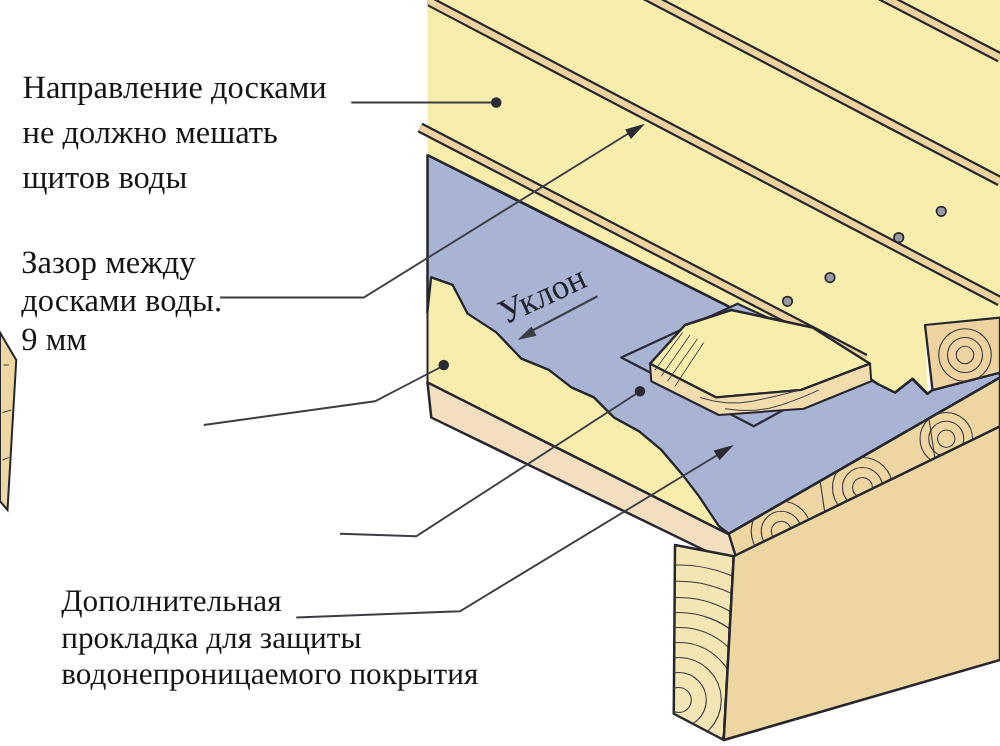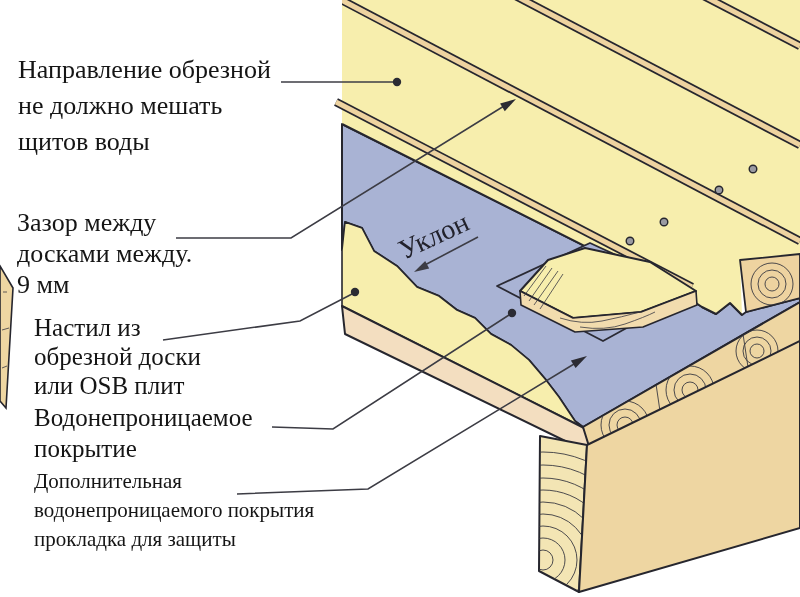--- a/index.html
+++ b/index.html
@@ -7,24 +7,24 @@
     position:relative;width:800px;height:597px;background:#ffffff;overflow:hidden;
     font-family:"Liberation Serif","DejaVu Serif",serif;
   }
   .diagram-svg{position:absolute;left:0;top:0;width:800px;height:597px;}
   .callout{
     position:absolute;color:#151515;font-size:26px;line-height:33px;
     white-space:nowrap;letter-spacing:0px;
   }
   .callout span{display:block;}
   .c1{left:18px;top:52px;line-height:36px;}
-  .c2{left:17px;top:207px;line-height:31px;font-family:Liberation Serif, serif;}
+  .c2{left:17px;top:194px;line-height:31px;font-family:Liberation Serif, serif;}
   .c3{left:34px;top:313px;font-size:25px;line-height:29px;}
   .c4{left:34px;top:402px;font-size:25px;line-height:31px;}
-  .c5{left:34px;top:467px;font-size:21px;line-height:29px;}
+  .c5{left:49px;top:467px;font-size:25px;line-height:29px;}
 </style>
 </head>
 <body>
 
 <div class="stage">
 
   <svg class="diagram-svg" viewBox="0 0 800 597">
     <defs>
       <clipPath id="clip-planks">
         <path d="M342,0 H800 V254 L740,260 L742,315 L730,303 L716,314 L702,307 L690,299 L342,124 Z"></path>
@@ -154,41 +154,32 @@
     <g fill="#2b2b33">
       <circle cx="397" cy="82" r="4.2"></circle>
       <circle cx="355" cy="292" r="4.2"></circle>
       <circle cx="512" cy="313" r="4.2"></circle>
       <path d="M516,99 L504.8,111.2 L500.1,103.6 Z"></path>
       <path d="M587,356 L575.6,368.1 L570.9,360.4 Z"></path>
     </g>
   </svg>
 
   <div class="callout c1">
-    <span>Направление обрезной</span>
+    <span>Направление досками</span>
     <span>не должно мешать</span>
     <span>щитов воды</span>
   </div>
 
   <div class="callout c2">
     <span>Зазор между</span>
-    <span>досками между.</span>
+    <span>досками воды.</span>
     <span> 9 мм</span>
   </div>
 
-  <div class="callout c3">
-    <span>Настил из</span>
-    <span>обрезной доски</span>
-    <span>или OSB плит</span>
-  </div>
 
-  <div class="callout c4">
-    <span>Водонепроницаемое</span>
-    <span>покрытие</span>
-  </div>
 
   <div class="callout c5">
     <span>Дополнительная</span>
+    <span>прокладка для защиты</span>
     <span>водонепроницаемого покрытия</span>
-    <span>прокладка для защиты</span>
   </div>
 
 </div>
 
 </body></html>

